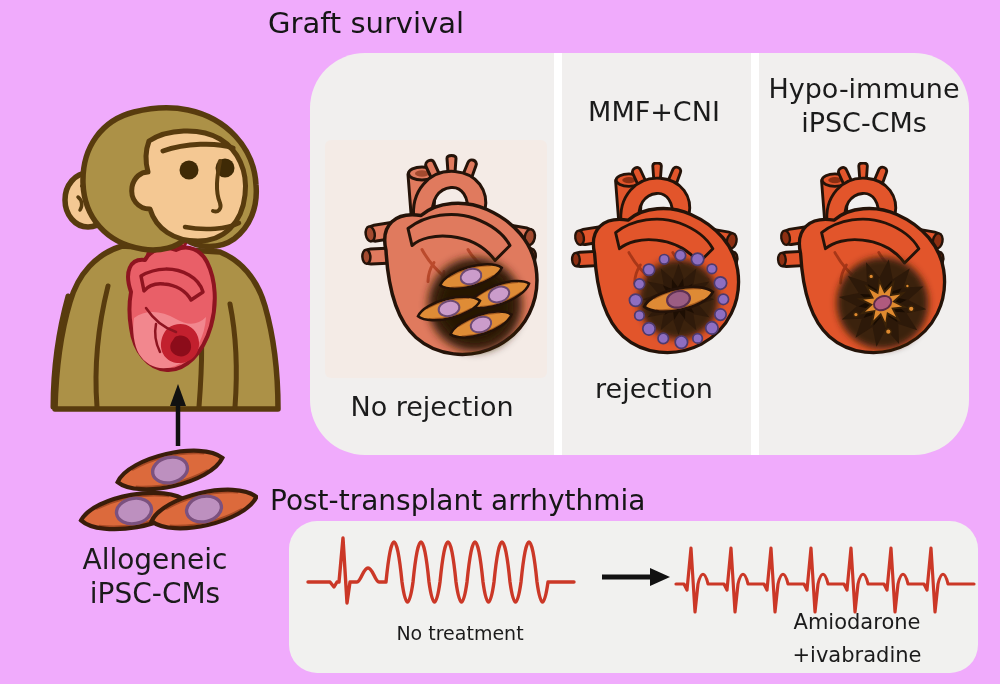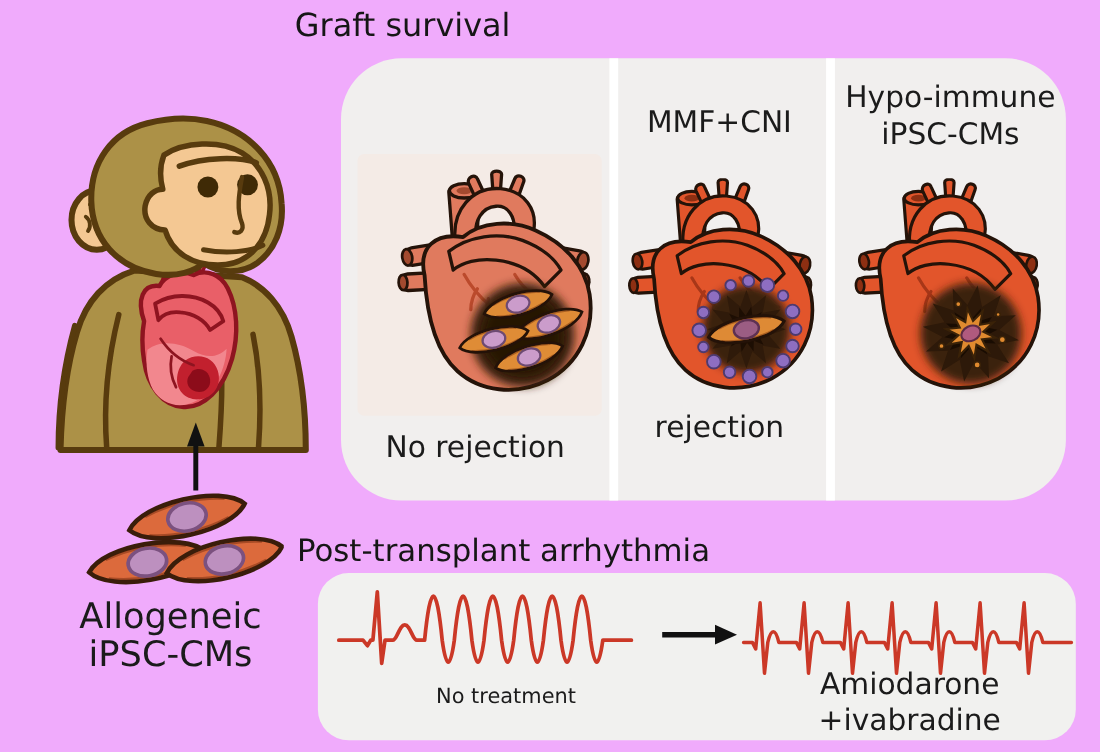--- a/index.html
+++ b/index.html
@@ -195,21 +195,21 @@
   <svg class="abs" style="left:162px;top:380px;" width="32" height="70" viewBox="0 0 32 70">
     <path d="M16,66 V22" stroke="#111" stroke-width="4.5" fill="none"></path>
     <polygon points="16,4 8,26 24,26" fill="#111"></polygon>
   </svg>
 
   <svg class="abs" style="left:58px;top:440px;--sp-body:#dc6a3c;--sp-nuc:#bd90bf;--sp-nuc-edge:#7b517f;--sp-outline:#3a1d0a;" width="200" height="105" viewBox="0 0 200 105">
     <use href="#spindle" transform="translate(112,30) rotate(-13) scale(1.68)"></use>
     <use href="#spindle" transform="translate(76,71) rotate(-10) scale(1.68)"></use>
     <use href="#spindle" transform="translate(146,69) rotate(-13) scale(1.68)"></use>
   </svg>
-  <div class="abs lbl" style="left:52px;top:543px;width:206px;font-size:32px;">
+  <div class="abs lbl" style="left:52px;top:543px;width:206px;font-size:28px;">
     <div>Allogeneic</div>
     <div>iPSC-CMs</div>
   </div>
 
   <div class="abs heading" style="left:270px;top:484px;font-size:28px;">Post-transplant arrhythmia</div>
   <div class="abs panel2" style="left:289px;top:521px;width:689px;height:152px;"></div>
 
   <svg class="abs" style="left:302px;top:532px;" width="285" height="95" viewBox="0 0 285 95">
     <path d="M6,50 H28 L32,55 L35,50 H37 L41,6 L45,71 L48,50 H55 C59,50 61,36 66,36 C71,36 73,50 77,50 H84 q8,-80 16,0 q5.5,40 11,0 q8,-80 16,0 q5.5,40 11,0 q8,-80 16,0 q5.5,40 11,0 q8,-80 16,0 q5.5,40 11,0 q8,-80 16,0 q5.5,40 11,0 q8,-80 16,0 q5.5,40 11,0 H272" fill="none" stroke="#cb3827" stroke-width="3.4" stroke-linecap="round" stroke-linejoin="round"></path>
   </svg>
@@ -217,18 +217,18 @@
   <svg class="abs" style="left:598px;top:565px;" width="74" height="24" viewBox="0 0 74 24">
     <path d="M4,12 H56" stroke="#111" stroke-width="5" fill="none"></path>
     <polygon points="72,12 52,3 52,21" fill="#111"></polygon>
   </svg>
 
   <svg class="abs" style="left:672px;top:542px;" width="305" height="85" viewBox="0 0 305 85">
     <path d="M4,42 H12 l3,6 l4,-42 l4,64 l3,-28 c3,-13 7,-13 10,0 h16 l3,6 l4,-42 l4,64 l3,-28 c3,-13 7,-13 10,0 h16 l3,6 l4,-42 l4,64 l3,-28 c3,-13 7,-13 10,0 h16 l3,6 l4,-42 l4,64 l3,-28 c3,-13 7,-13 10,0 h16 l3,6 l4,-42 l4,64 l3,-28 c3,-13 7,-13 10,0 h16 l3,6 l4,-42 l4,64 l3,-28 c3,-13 7,-13 10,0 h16 l3,6 l4,-42 l4,64 l3,-28 c3,-13 7,-13 10,0 H302" fill="none" stroke="#cb3827" stroke-width="3.2" stroke-linecap="round" stroke-linejoin="round"></path>
   </svg>
 
   <div class="abs lbl2" style="left:330px;top:616px;width:260px;">No treatment</div>
-  <div class="abs lbl2" style="left:697px;top:606px;width:260px;font-size:27px;line-height:33px;">
+  <div class="abs lbl2" style="left:727px;top:606px;width:260px;font-size:21px;line-height:33px;">
     <div>Amiodarone</div>
     <div>+ivabradine</div>
   </div>
 
 </div>
 
 </body></html>

